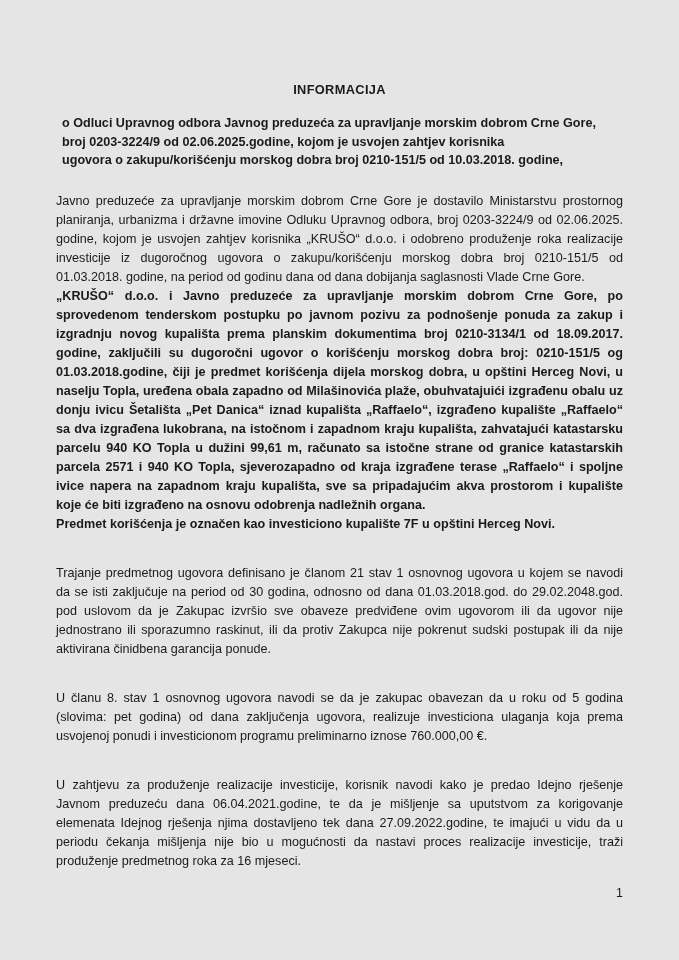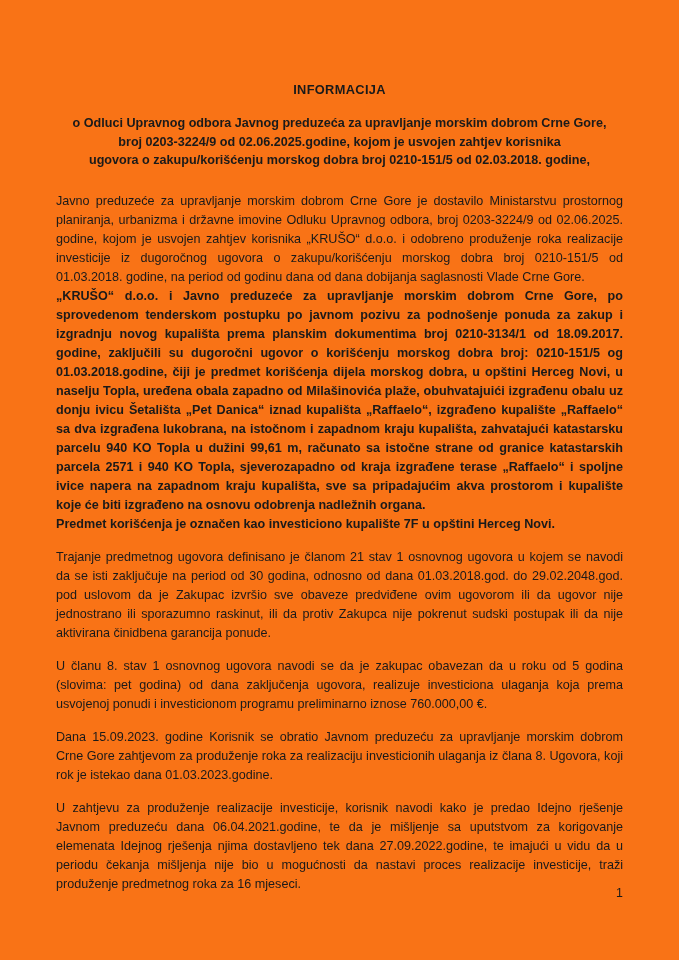--- a/index.html
+++ b/index.html
@@ -17,21 +17,21 @@
     color: #1a1a1a;
     -webkit-font-smoothing: antialiased;
   }
 
   .page {
     position: absolute;
     left: 0;
     top: 0;
     width: 679px;
     height: 960px;
-    background: #f97316;
+    background: #e5e5e5;
     box-sizing: border-box;
     padding-left: 15px;
   }
 
   .content {
     position: absolute;
     left: 56px;
     top: 82px;
     width: 567px;
   }
@@ -41,21 +41,20 @@
     font-weight: bold;
     text-align: center;
     letter-spacing: 0.35px;
     margin: 0 0 16px 0;
     line-height: 16px;
   }
 
   .doc-subtitle {
     font-size: 12.6px;
     font-weight: bold;
-    text-align: center;
     line-height: 18.6px;
     margin: 0 0 22px 0;
     padding: 0 6px;
   }
   .doc-subtitle .sub-line {
     display: block;
     white-space: nowrap;
   }
 
   .body-block {
@@ -74,21 +73,21 @@
     line-height: 19px;
     hyphens: none;
   }
 
   .para + .para.tight {
     margin-top: 0;
     font-weight: bold;
   }
 
   .para.gap {
-    margin-top: 14px;
+    margin-top: 30px;
   }
 
   .page-number {
     position: absolute;
     left: 0;
     top: 886px;
     width: 623px;
     text-align: right;
     font-size: 12.4px;
     line-height: 14px;
@@ -100,36 +99,35 @@
 
 <div class="page">
 
   <div class="content">
 
     <h1 class="doc-title">INFORMACIJA</h1>
 
     <div class="doc-subtitle">
       <span class="sub-line">o Odluci Upravnog odbora Javnog preduzeća za upravljanje morskim dobrom Crne Gore,</span>
       <span class="sub-line">broj 0203-3224/9 od 02.06.2025.godine, kojom je usvojen zahtjev korisnika</span>
-      <span class="sub-line">ugovora o zakupu/korišćenju morskog dobra broj 0210-151/5 od 02.03.2018. godine,</span>
+      <span class="sub-line">ugovora o zakupu/korišćenju morskog dobra broj 0210-151/5 od 10.03.2018. godine,</span>
     </div>
 
     <div class="body-block">
 
       <p class="para">Javno preduzeće za upravljanje morskim dobrom Crne Gore je dostavilo Ministarstvu prostornog planiranja, urbanizma i državne imovine Odluku Upravnog odbora, broj 0203-3224/9 od 02.06.2025. godine, kojom je usvojen zahtjev korisnika „KRUŠO“ d.o.o. i odobreno produženje roka realizacije investicije iz dugoročnog ugovora o zakupu/korišćenju morskog dobra broj 0210-151/5 od 01.03.2018. godine, na period od godinu dana od dana dobijanja saglasnosti Vlade Crne Gore.</p>
 
       <p class="para tight">„KRUŠO“ d.o.o. i Javno preduzeće za upravljanje morskim dobrom Crne Gore, po sprovedenom tenderskom postupku po javnom pozivu za podnošenje ponuda za zakup i izgradnju novog kupališta prema planskim dokumentima broj 0210-3134/1 od 18.09.2017. godine, zaključili su dugoročni ugovor o korišćenju morskog dobra broj: 0210-151/5 og 01.03.2018.godine, čiji je predmet korišćenja dijela morskog dobra, u opštini Herceg Novi, u naselju Topla, uređena obala zapadno od Milašinovića plaže, obuhvatajuići izgrađenu obalu uz donju ivicu Šetališta „Pet Danica“ iznad kupališta „Raffaelo“, izgrađeno kupalište „Raffaelo“ sa dva izgrađena lukobrana, na istočnom i zapadnom kraju kupališta, zahvatajući katastarsku parcelu 940 KO Topla u dužini 99,61 m, računato sa istočne strane od granice katastarskih parcela 2571 i 940 KO Topla, sjeverozapadno od kraja izgrađene terase „Raffaelo“ i spoljne ivice napera na zapadnom kraju kupališta, sve sa pripadajućim akva prostorom i kupalište koje će biti izgrađeno na osnovu odobrenja nadležnih organa.</p>
 
       <p class="para tight">Predmet korišćenja je označen kao  investiciono kupalište 7F u opštini Herceg Novi.</p>
 
       <p class="para gap">Trajanje predmetnog ugovora definisano je  članom 21 stav 1 osnovnog ugovora u kojem se navodi da se isti zaključuje na period od 30 godina, odnosno od dana 01.03.2018.god. do 29.02.2048.god. pod uslovom da je Zakupac  izvršio sve obaveze predviđene ovim ugovorom ili da ugovor nije jednostrano ili sporazumno raskinut, ili da protiv Zakupca nije pokrenut sudski postupak ili da nije aktivirana činidbena garancija ponude.</p>
 
       <p class="para gap">U članu 8. stav 1 osnovnog ugovora navodi se da je zakupac obavezan da u roku od 5 godina (slovima: pet godina) od dana zaključenja ugovora, realizuje investiciona ulaganja koja  prema usvojenoj ponudi i investicionom programu preliminarno iznose 760.000,00 €.</p>
 
-      <p class="para gap">Dana 15.09.2023. godine Korisnik se obratio Javnom preduzeću za upravljanje morskim dobrom Crne Gore zahtjevom za produženje roka za realizaciju investicionih ulaganja iz člana 8. Ugovora, koji rok je istekao dana 01.03.2023.godine.</p>
 
       <p class="para gap">U zahtjevu za produženje realizacije investicije, korisnik navodi kako je predao Idejno rješenje Javnom preduzeću dana 06.04.2021.godine, te da je mišljenje sa uputstvom za korigovanje elemenata Idejnog rješenja njima dostavljeno tek dana 27.09.2022.godine, te imajući u vidu da u periodu čekanja mišljenja nije bio u mogućnosti da nastavi proces realizacije investicije, traži produženje predmetnog roka za 16 mjeseci.</p>
 
     </div>
   </div>
 
   <div class="page-number">1</div>
 
 </div>
 

